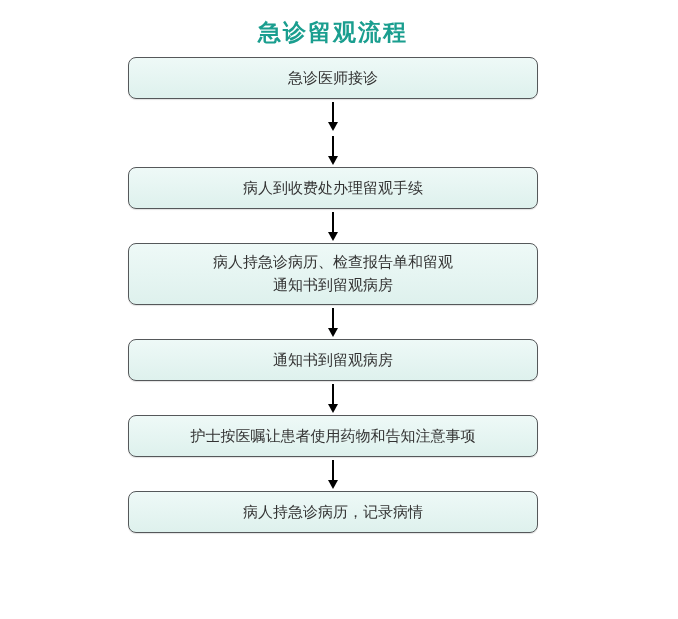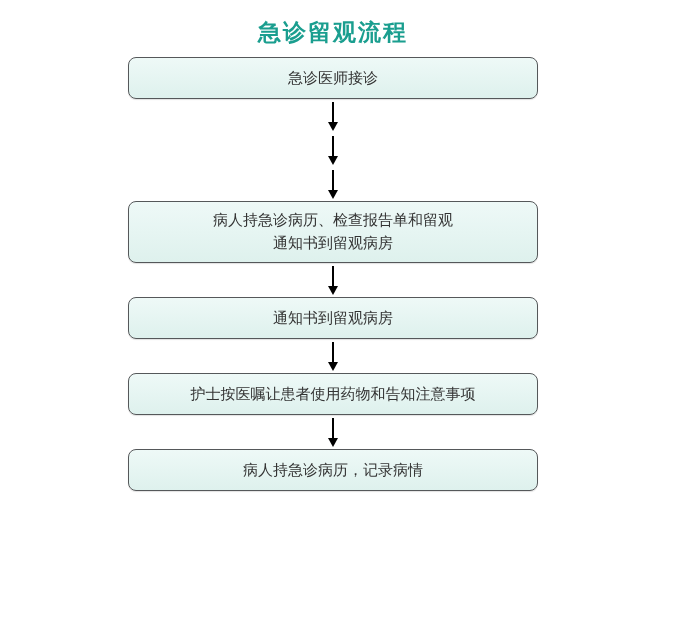--- a/index.html
+++ b/index.html
@@ -76,20 +76,21 @@
       <line x1="7" y1="1" x2="7" y2="22" stroke="#000000" stroke-width="2"></line>
       <polygon points="2,21 12,21 7,30" fill="#000000"></polygon>
     </svg>
 
 
     <svg class="arrow" width="14" height="30" viewBox="0 0 14 30">
       <line x1="7" y1="1" x2="7" y2="22" stroke="#000000" stroke-width="2"></line>
       <polygon points="2,21 12,21 7,30" fill="#000000"></polygon>
     </svg>
 
+    <div class="box">病人到收费处办理留观手续</div>
 
     <svg class="arrow" width="14" height="30" viewBox="0 0 14 30">
       <line x1="7" y1="1" x2="7" y2="22" stroke="#000000" stroke-width="2"></line>
       <polygon points="2,21 12,21 7,30" fill="#000000"></polygon>
     </svg>
 
     <div class="box tall">病人持急诊病历、检查报告单和留观
 通知书到留观病房</div>
 
     <svg class="arrow" width="14" height="30" viewBox="0 0 14 30">

